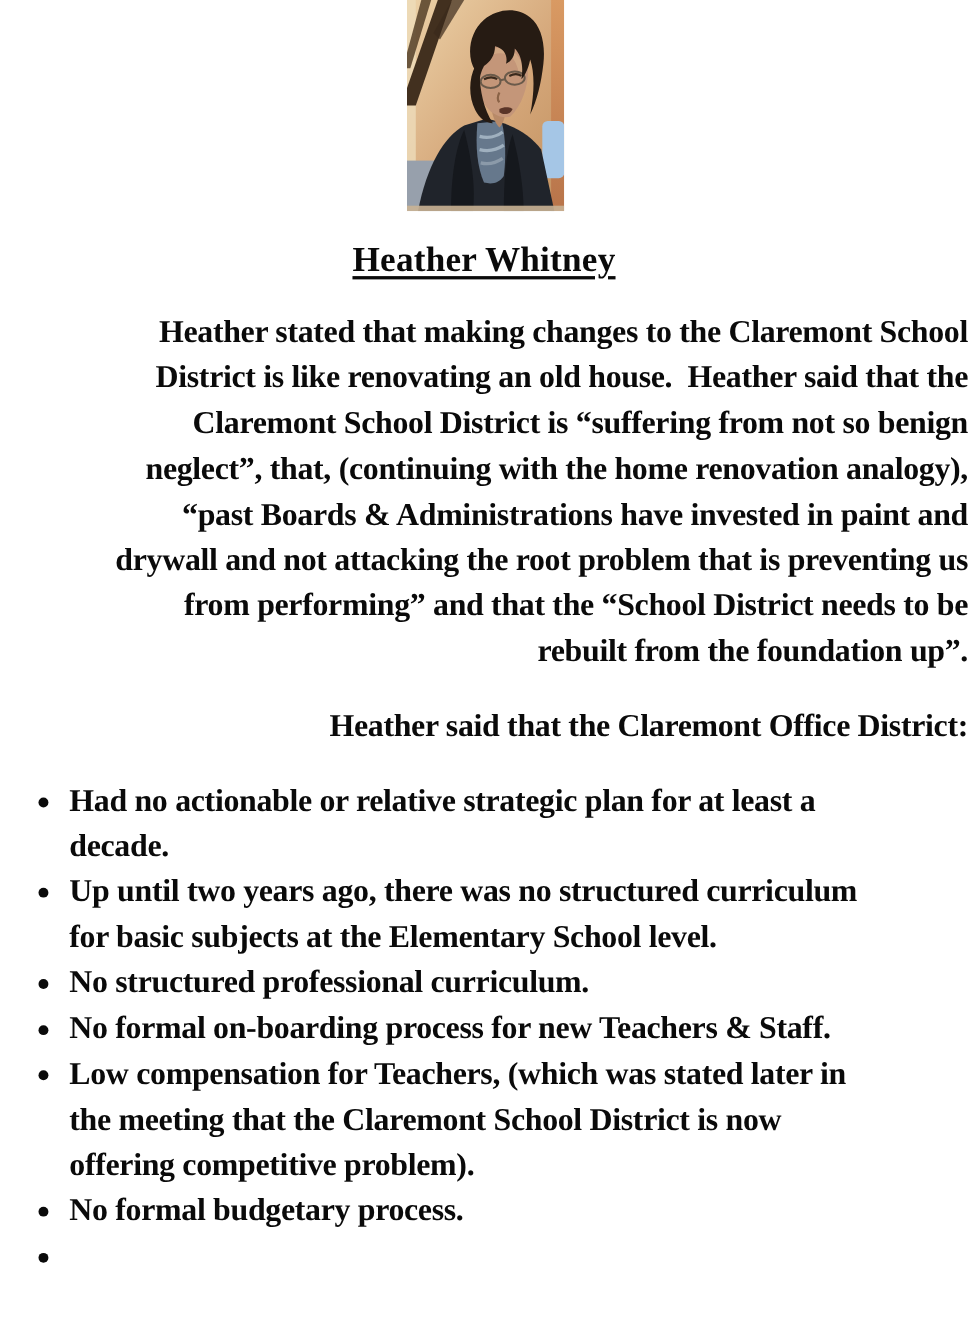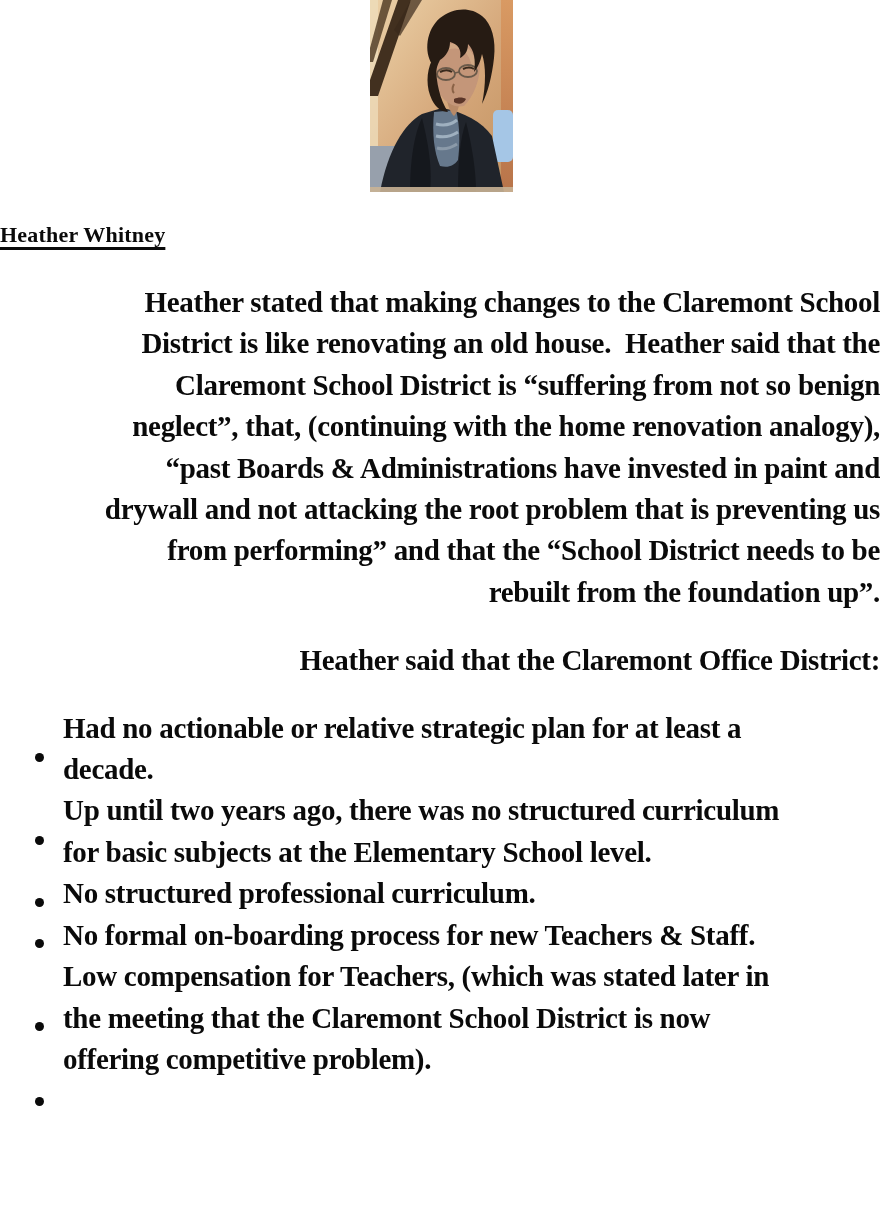--- a/index.html
+++ b/index.html
@@ -26,22 +26,22 @@
     width: 143px;
     height: 192px;
     margin: 0 0 0 370px;
     padding: 0;
     overflow: hidden;
   }
   .photo svg { display: block; }
   
   .caption {
     margin-top: 26px;
-    text-align: left;
-    font-size: 22px;
+    text-align: center;
+    font-size: 32px;
     line-height: 34px;
     text-decoration: underline;
     text-decoration-thickness: 3px;
     text-underline-offset: 5px;
     letter-spacing: 0.2px;
   }
   
   .para {
     margin: 0;
     padding-left: 3px;
@@ -55,21 +55,21 @@
   .para.intro  { margin-top: 30px; }
   .para.leadin { margin-top: 27px; }
   
   .bullets {
     list-style: none;
     margin: 26px 0 0 0;
     padding: 0;
     font-size: 29px;
     line-height: 41.4px;
   }
-  .bullets li { display: flex; align-items: center; }
+  .bullets li { display: flex; }
   .marker {
     flex: 0 0 28px;
     margin-left: 35px;
   }
   .marker .dot {
     display: block;
     width: 9px;
     height: 9px;
     margin-top: 17px;
     border-radius: 50%;
@@ -189,16 +189,22 @@
           <i class="dot"></i>
         </span>
       <span class="btext">Low compensation for Teachers, (which was stated later in
 the meeting that the Claremont School District is now
 offering competitive problem).</span>
     </li>
     <li>
       <span class="marker">
           <i class="dot"></i>
         </span>
+      <span class="btext">No formal budgetary process.</span>
+    </li>
+    <li>
+      <span class="marker">
+          <i class="dot"></i>
+        </span>
     </li>
   </ul>
 
 </div>
 
 </body></html>

